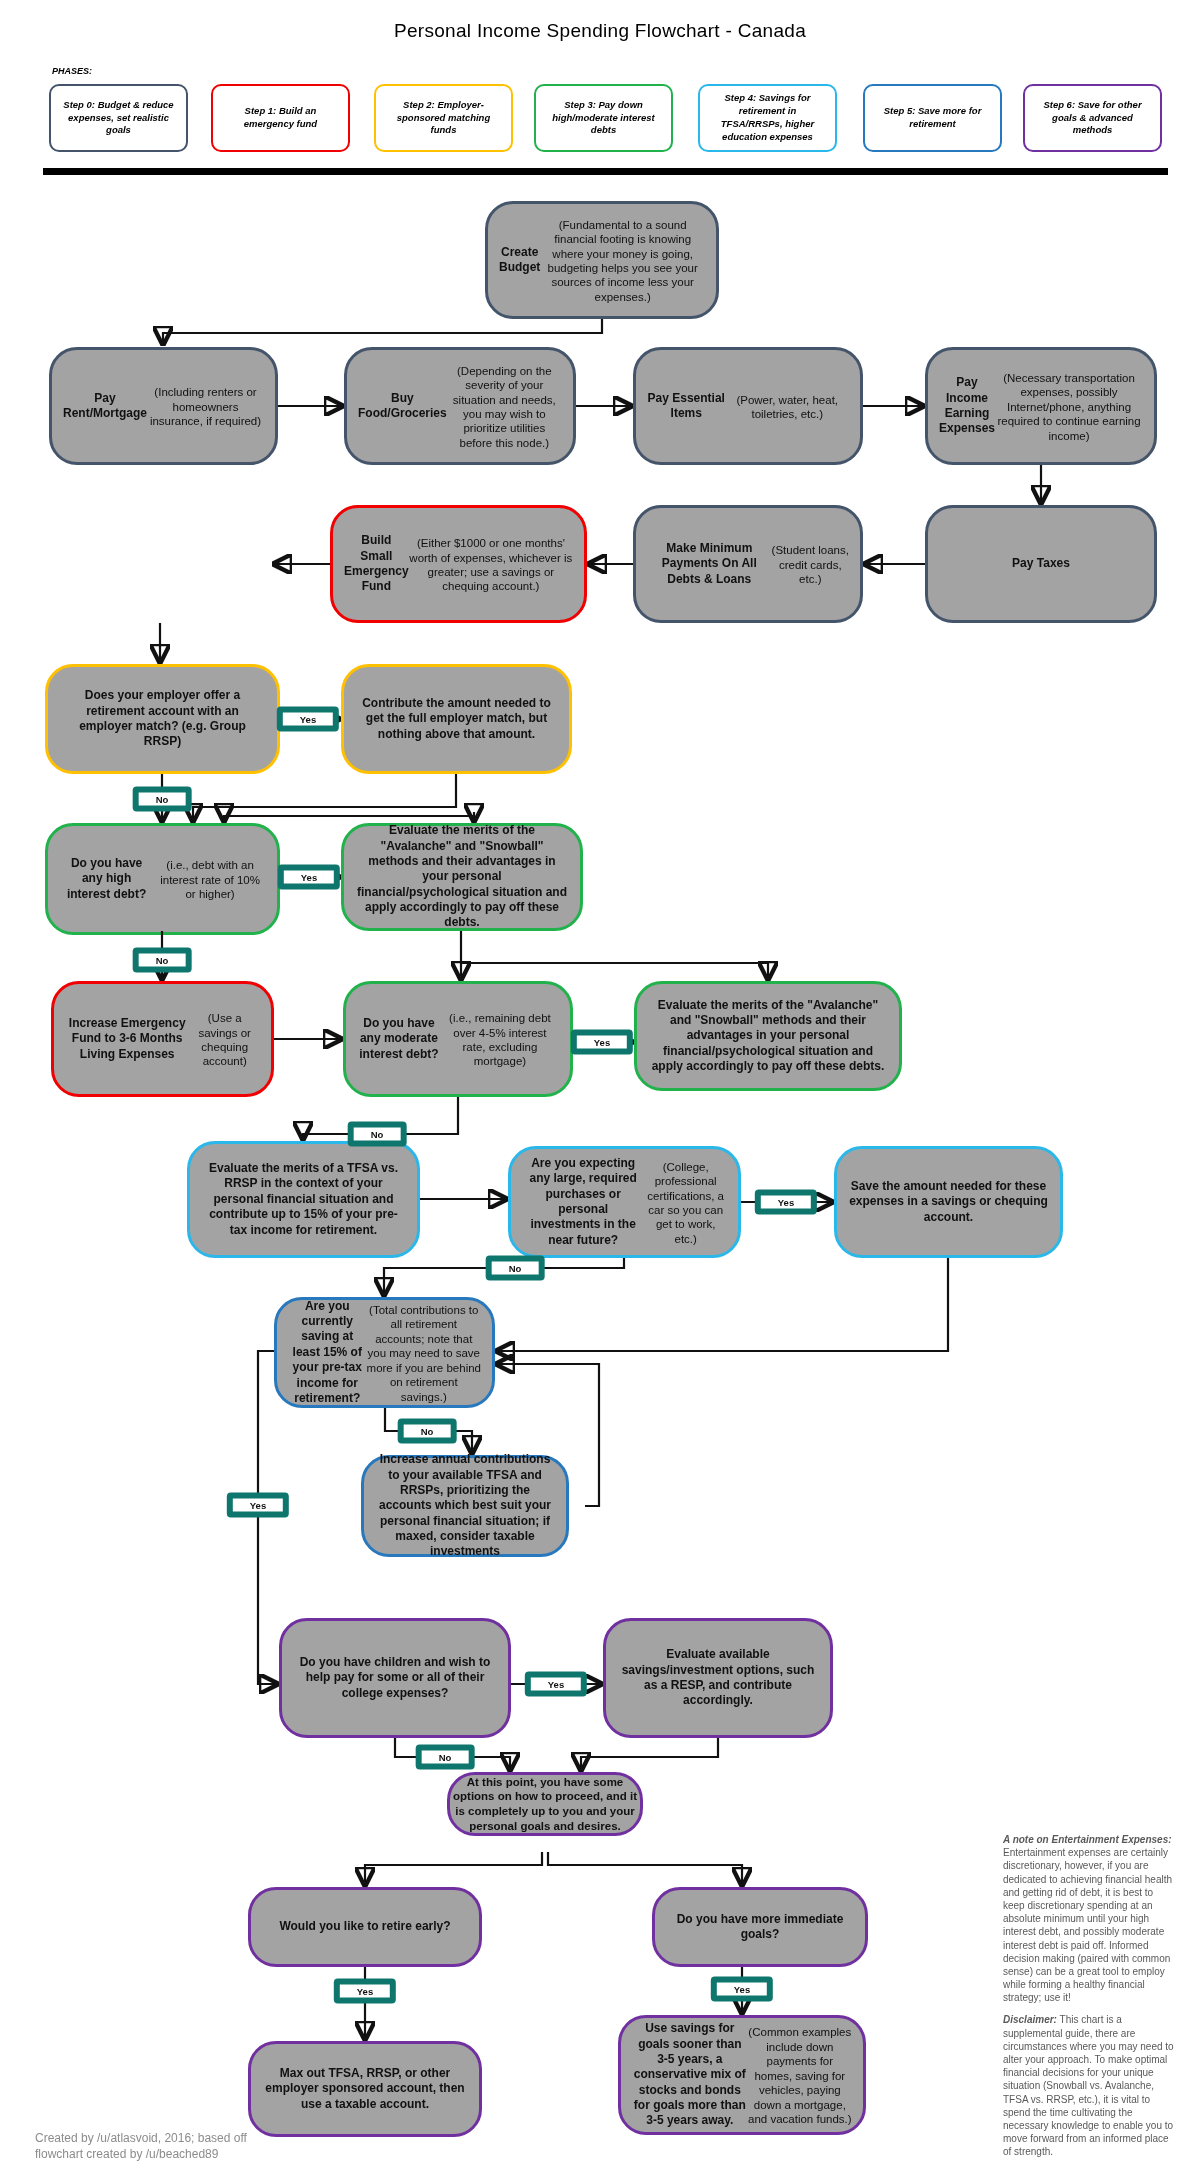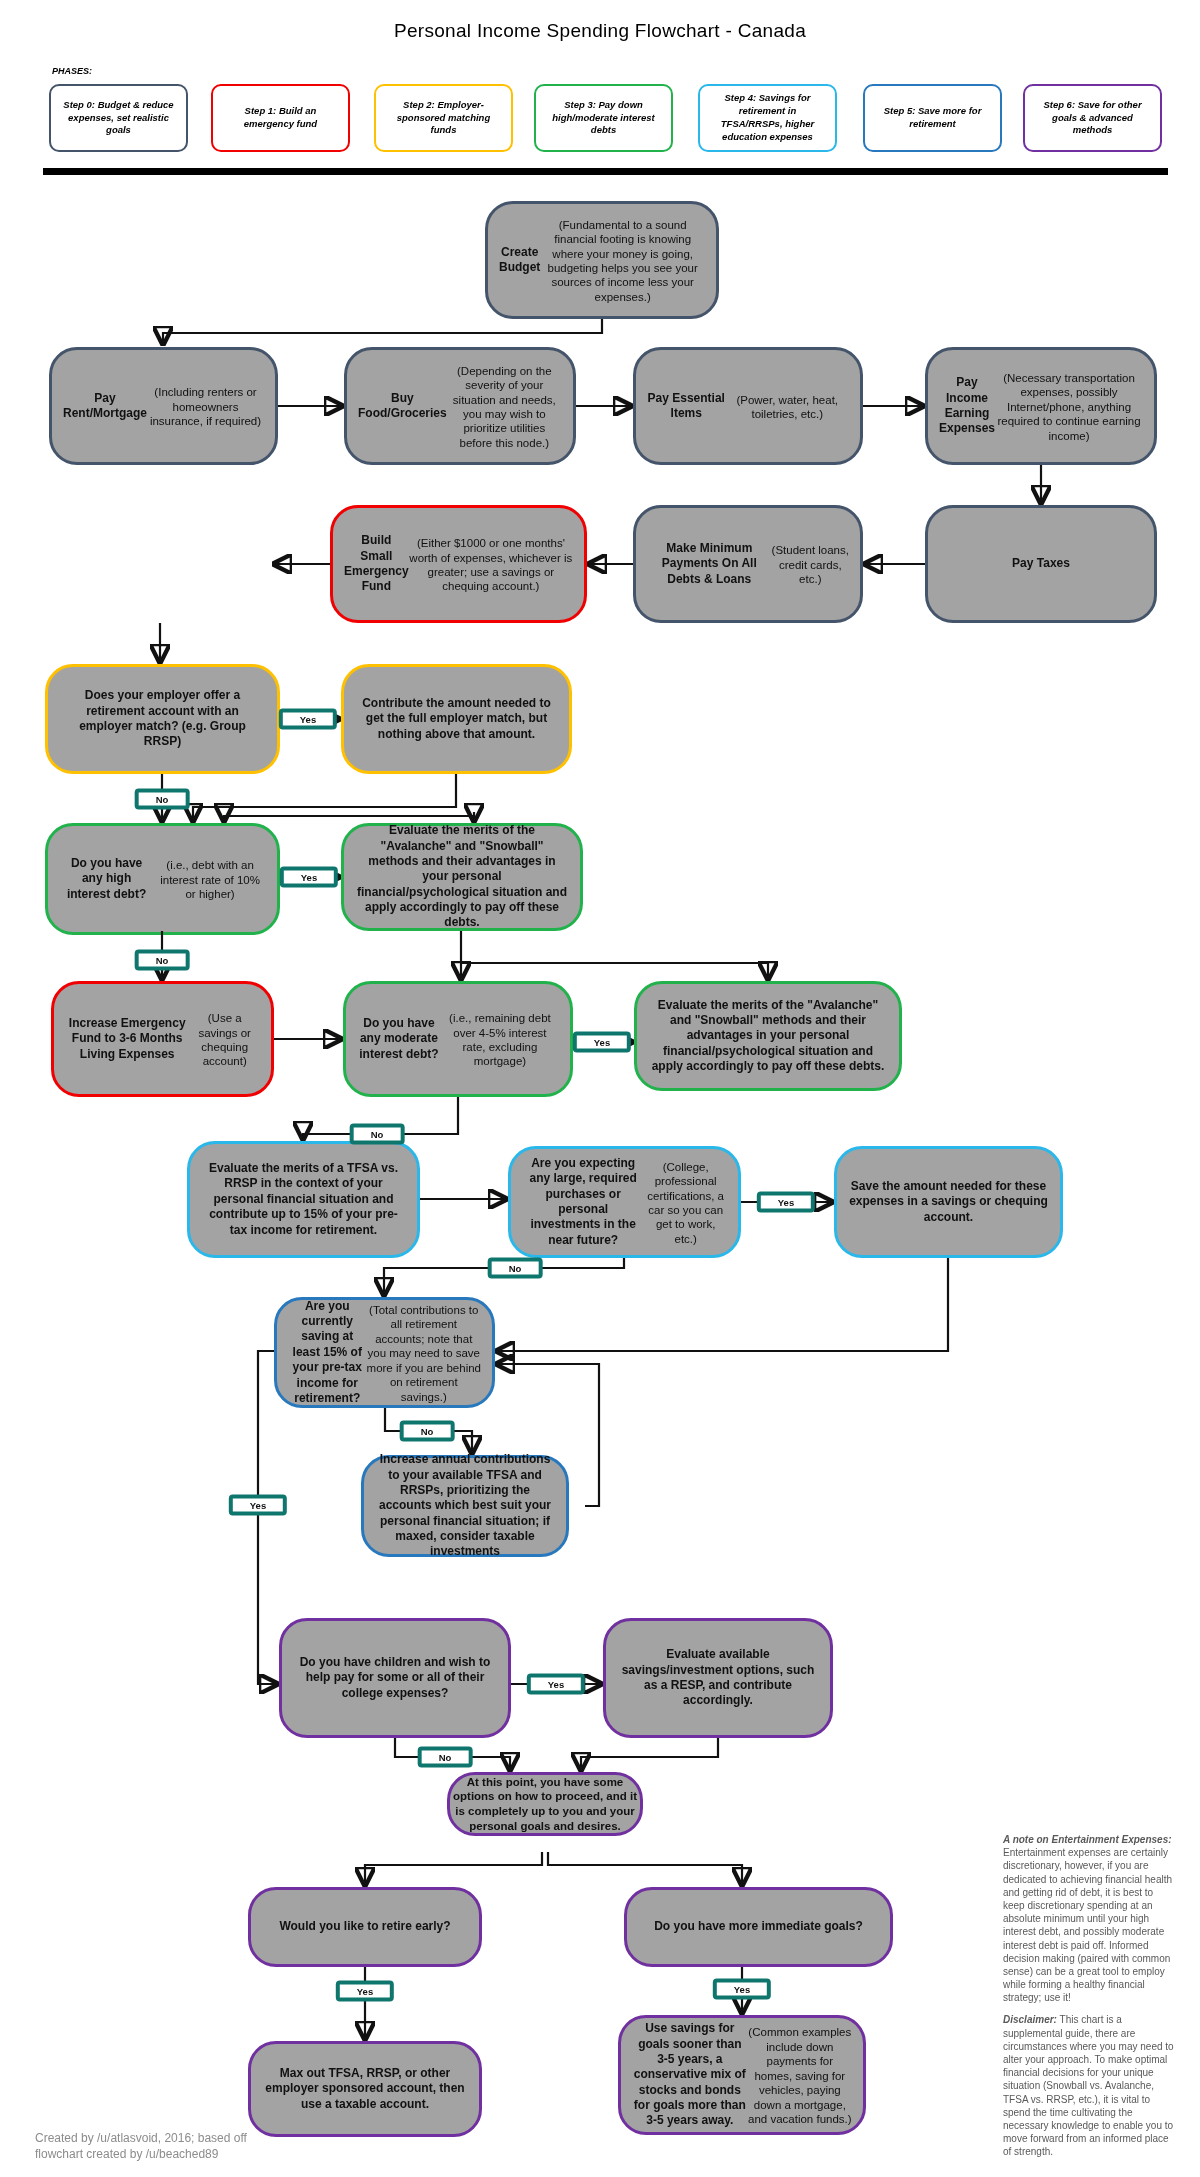--- a/index.html
+++ b/index.html
@@ -19,21 +19,21 @@
         text-align:center;padding:6px 11px;box-sizing:border-box;color:#111}
   .nt{font-weight:bold;font-size:12px;line-height:1.28}
   .ns{font-size:11.5px;line-height:1.26;margin-top:2px}
   .b-slate{border:3px solid #44546a}
   .b-red{border:3.5px solid #f00000}
   .b-yellow{border:3.5px solid #ffc000}
   .b-green{border:3.5px solid #21b24c}
   .b-cyan{border:3.5px solid #2ab7e9}
   .b-blue{border:3px solid #2878be}
   .b-purple{border:3px solid #7030a0}
-  .tag{position:absolute;transform:translate(-50%,-50%);background:#fff;border:4px solid #0f766e;
+  .tag{position:absolute;transform:translate(-50%,-50%);background:#fff;border:6px solid #0f766e;
        border-radius:4px;font-size:9.5px;font-weight:bold;padding:1px 17px;color:#111;z-index:3}
   svg.wires{position:absolute;left:0;top:0;z-index:2;pointer-events:none}
   svg.wires path{stroke:#111;stroke-width:2.2;fill:none}
   .notes{position:absolute;left:1003px;top:1833px;width:174px;font-size:10px;
          line-height:1.32;color:#595959;text-align:left}
   .notes p{margin:0 0 9px 0}
   .nh{font-weight:bold;font-style:italic}
   .credit{position:absolute;left:35px;top:2130px;font-size:12px;line-height:1.35;color:#8c8c8c}
 </style>
 </head>
@@ -190,21 +190,21 @@
   </div>
   <div class="node b-purple" style="left:603px;top:1618px;width:230px;height:120px">
     <div class="nt">Evaluate available savings/investment options, such as a RESP, and contribute accordingly.</div>
   </div>
   <div class="node b-purple" style="left:447px;top:1772px;width:196px;height:64px;padding:4px 0">
     <div class="nt" style="font-size:11.5px">At this point, you have some options on how to proceed, and it is completely up to you and your personal goals and desires.</div>
   </div>
   <div class="node b-purple" style="left:248px;top:1887px;width:234px;height:80px">
     <div class="nt">Would you like to retire early?</div>
   </div>
-  <div class="node b-purple" style="left:624px;top:1887px;width:269px;height:80px">
+  <div class="node b-purple" style="left:652px;top:1887px;width:216px;height:80px">
     <div class="nt">Do you have more immediate goals?</div>
   </div>
   <div class="node b-purple" style="left:248px;top:2041px;width:234px;height:96px">
     <div class="nt">Max out TFSA, RRSP, or other employer sponsored account, then use a taxable account.</div>
   </div>
   <div class="node b-purple" style="left:618px;top:2015px;width:248px;height:120px">
     <div class="nt">Use savings for goals sooner than 3-5 years, a conservative mix of stocks and bonds for goals more than 3-5 years away.</div>
     <div class="ns">(Common examples include down payments for homes, saving for vehicles, paying down a mortgage, and vacation funds.)</div>
   </div>
 

